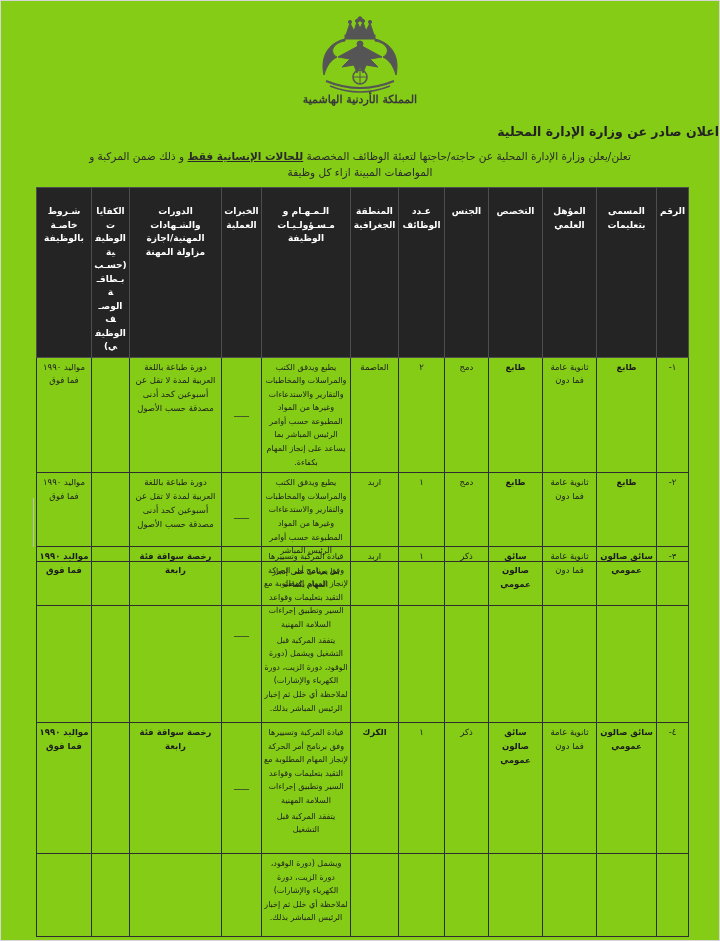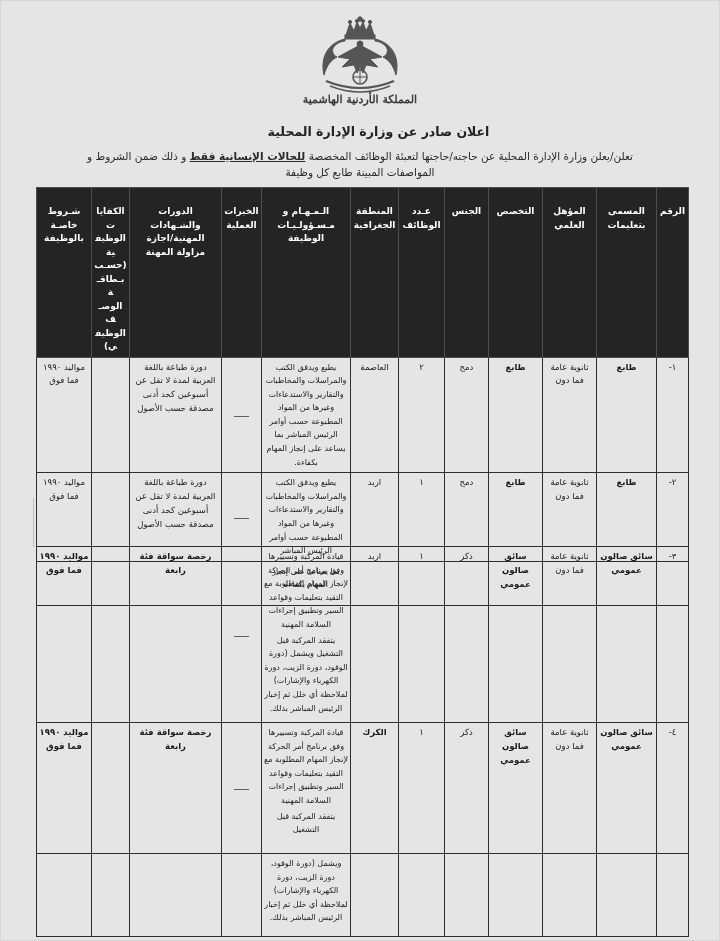--- a/index.html
+++ b/index.html
@@ -1,25 +1,25 @@
 <!DOCTYPE html>
 <html lang="ar" dir="rtl"><head>
 <meta charset="utf-8">
 <style>
   html,body{margin:0;padding:0;background:#ffffff;}
   .page{
     position:relative;width:720px;height:941px;box-sizing:border-box;
-    background:#e5e5e5;border:1px solid #d6d6d6;overflow:hidden;
+    background:#84cc16;border:1px solid #d6d6d6;overflow:hidden;
     font-family:"DejaVu Sans","Liberation Sans",sans-serif;direction:rtl;color:#1c1c1c;
   }
   .emblem-wrap{position:absolute;top:14px;left:50%;transform:translateX(-50%);}
   .kingdom{position:absolute;top:92px;right:0;left:0;text-align:center;
     font-family:"DejaVu Serif","Liberation Serif",serif;
     font-size:11px;font-weight:bold;color:#3a3a3a;letter-spacing:-1px;}
-  .doc-title{position:absolute;top:123px;right:0;left:0;text-align:center;
+  .doc-title{position:absolute;top:123px;right:0;left:0;
     font-size:12.5px;font-weight:bold;color:#222;padding-left:37px;}
   .intro{position:absolute;top:147px;right:58px;left:58px;text-align:center;
     font-size:10.5px;line-height:1.55;color:#2a2a2a;}
   .intro .em{font-weight:bold;text-decoration:underline;}
   table{border-collapse:collapse;table-layout:fixed;position:absolute;right:30px;width:652px;}
   #t1{top:186px;}
   #t2{top:545px;}
   td,th{border:1px solid #2e2e2e;vertical-align:top;padding:3px 2px;
     font-size:8.5px;line-height:1.62;text-align:center;overflow:hidden;word-wrap:break-word;}
   th{background:#242424;color:#ffffff;font-size:9px;font-weight:bold;
@@ -63,22 +63,22 @@
         <path d="M30,71 Q60,83 90,71" fill="none" stroke-width="1.4"></path>
       </g>
     </svg>
   </div>
 
   <div class="kingdom">المملكة الأردنية الهاشمية</div>
 
   <div class="doc-title">اعلان صادر عن وزارة الإدارة المحلية</div>
 
   <div class="intro">
-    <span>تعلن/يعلن وزارة الإدارة المحلية  عن حاجته/حاجتها لتعبئة الوظائف المخصصة </span><span class="em">للحالات الإنسانية فقط</span><span> و ذلك ضمن الشروط و</span>
-    <div>المواصفات المبينة طابع كل وظيفة</div>
+    <span>تعلن/يعلن وزارة الإدارة المحلية  عن حاجته/حاجتها لتعبئة الوظائف المخصصة </span><span class="em">للحالات الإنسانية فقط</span><span> و ذلك ضمن المركبة و</span>
+    <div>المواصفات المبينة ازاء كل وظيفة</div>
   </div>
 
   <table id="t1">
     <colgroup>
       <col style="width:32px">
         <col style="width:60px">
         <col style="width:54px">
         <col style="width:54px">
       <col style="width:44px">
         <col style="width:46px">

